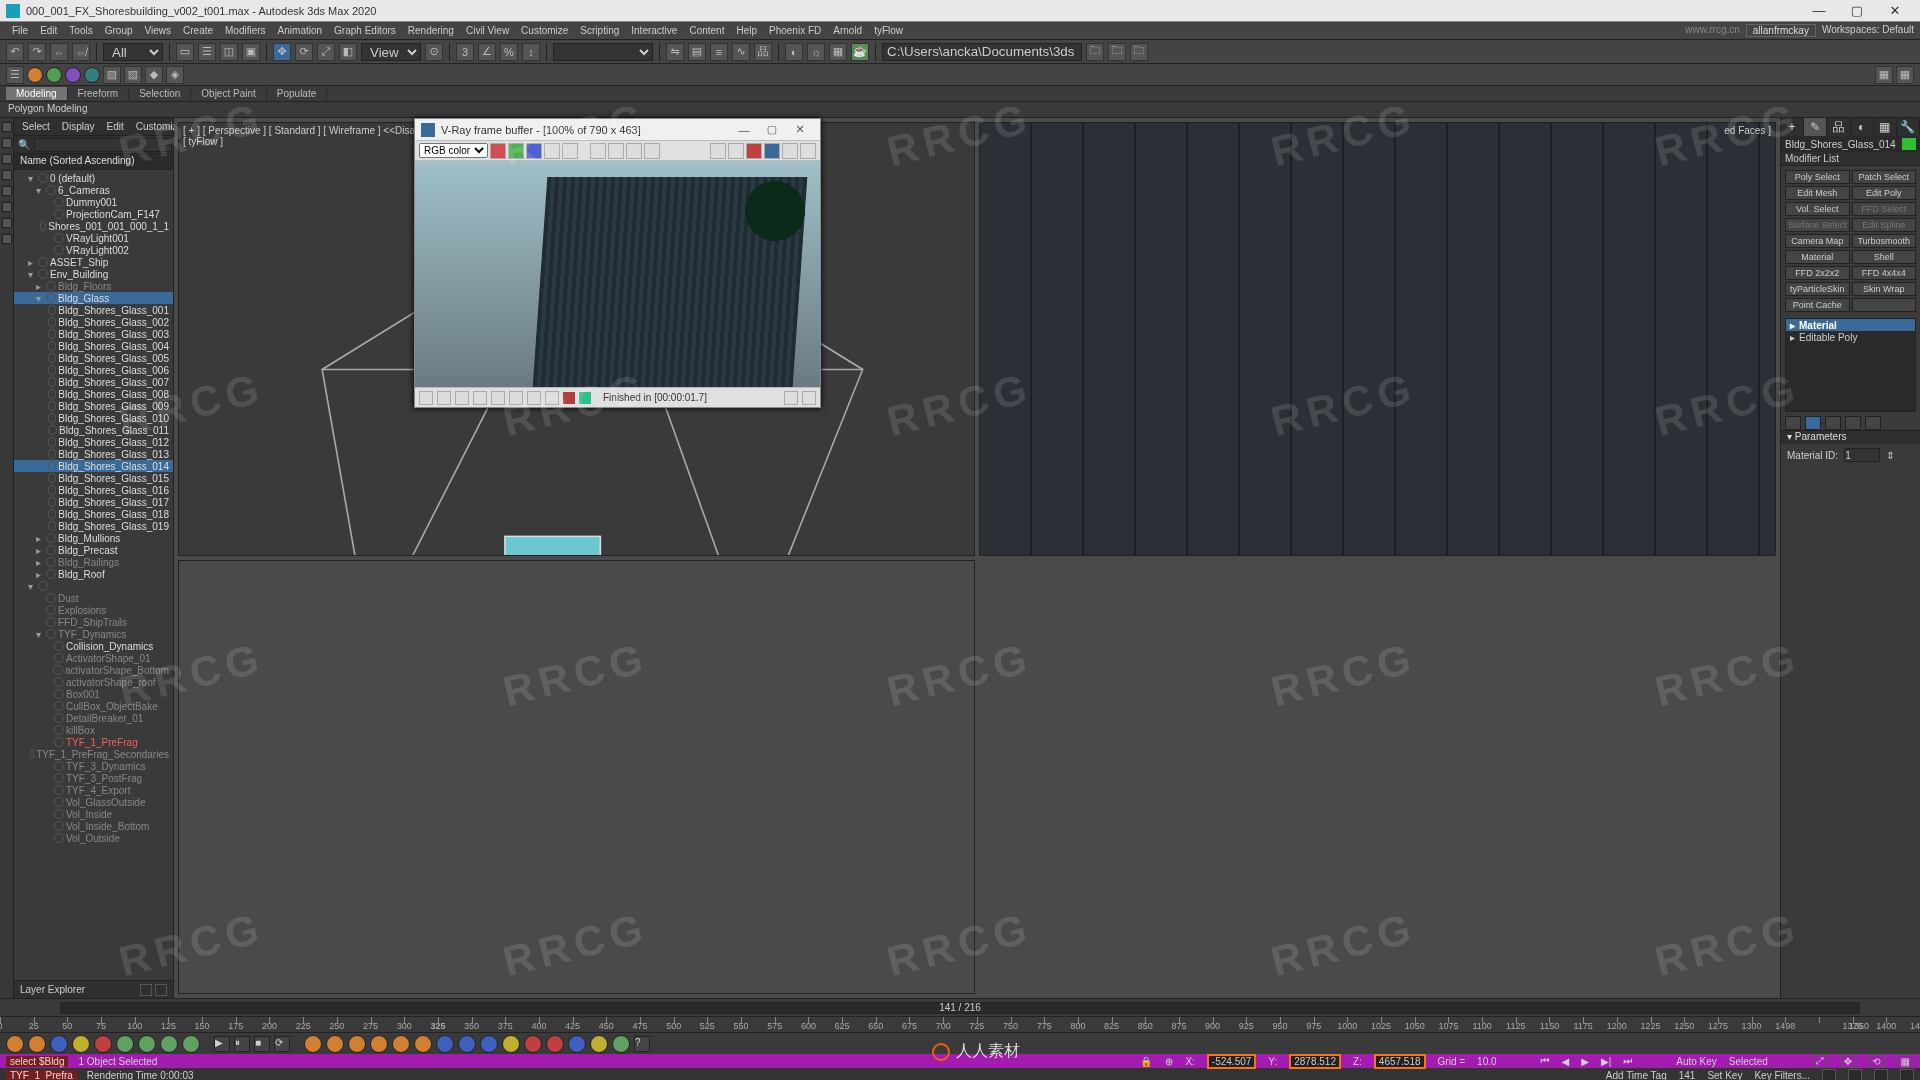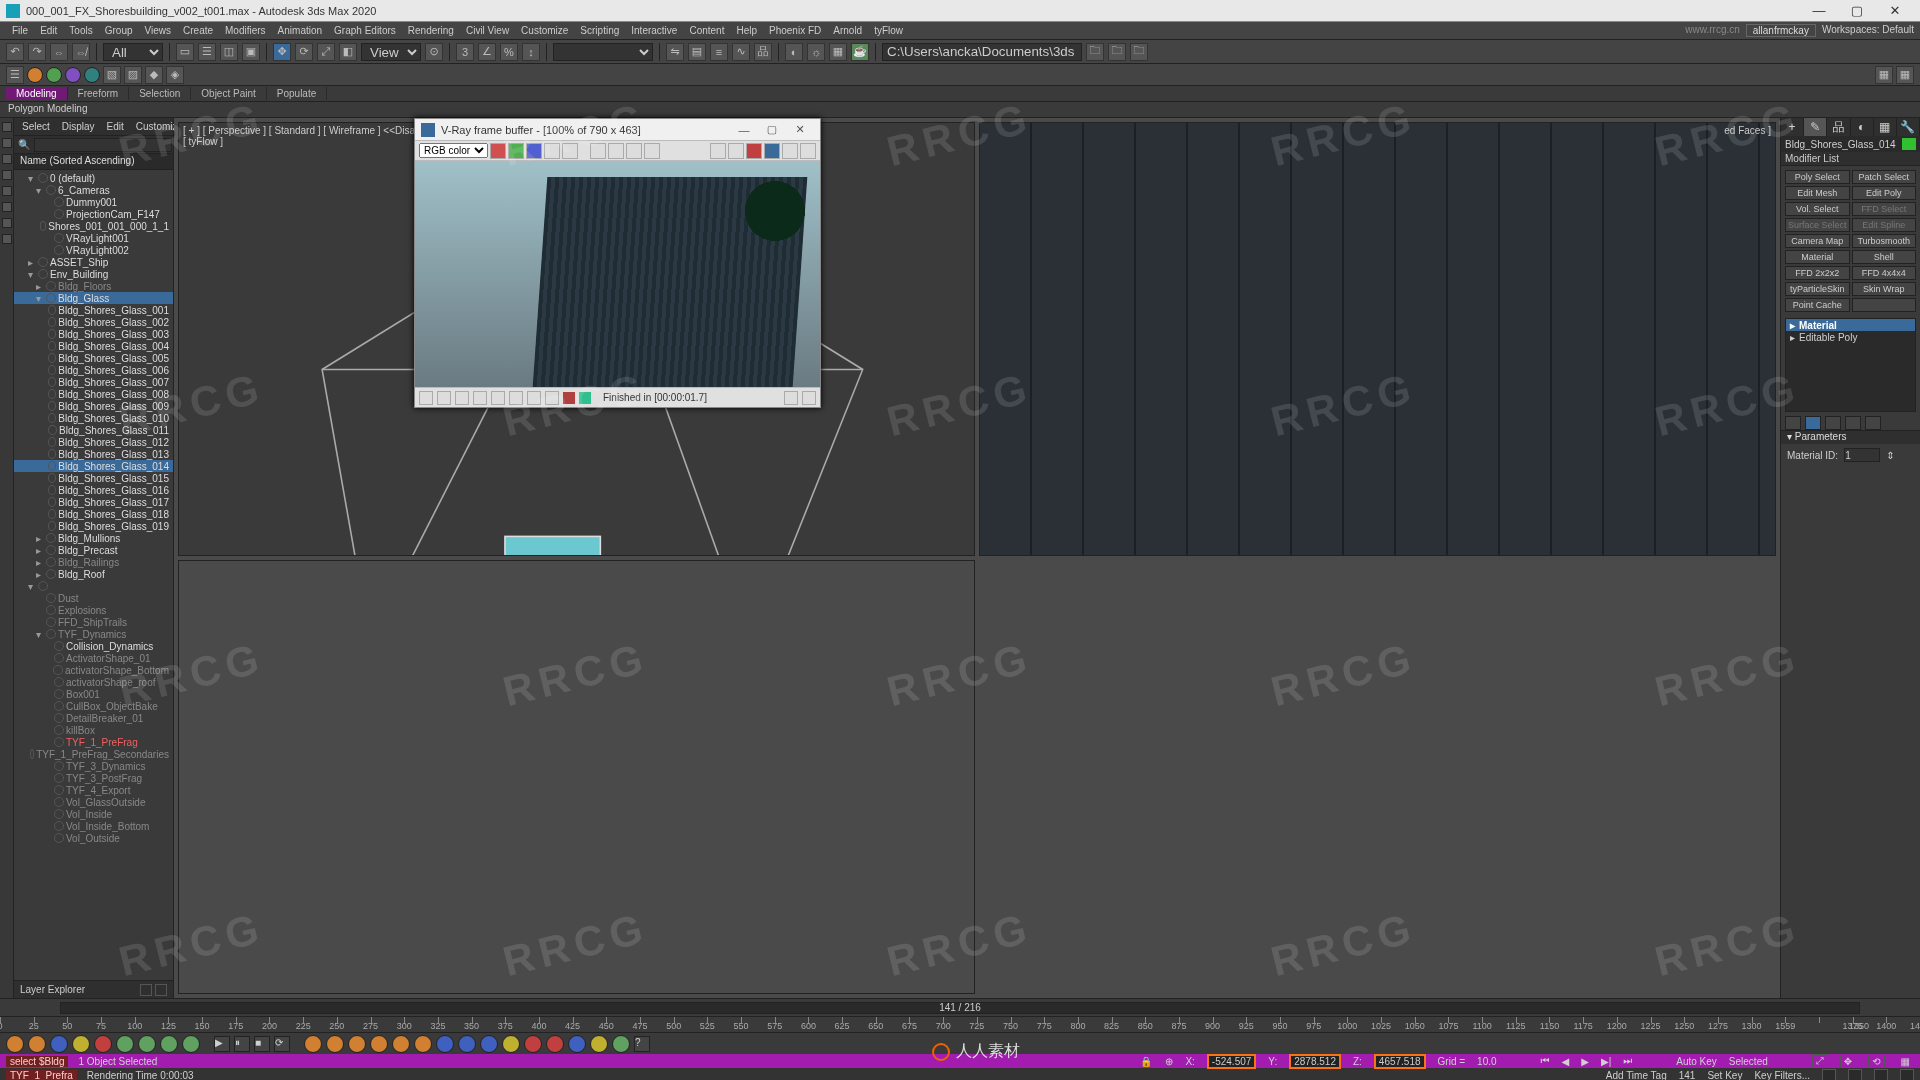--- a/index.html
+++ b/index.html
@@ -29,21 +29,21 @@
 .toolbar2 { height:22px; background:#444; display:flex; align-items:center; gap:3px; padding:0 6px; border-bottom:1px solid #222; }
 .toolbar2 .cbtn { width:16px; height:16px; border-radius:50%; border:1px solid #222; }
 .toolbar2 .cbtn.orange { background:#d08030; }
 .toolbar2 .cbtn.green  { background:#50a050; }
 .toolbar2 .cbtn.purple { background:#8050c0; }
 .toolbar2 .cbtn.teal   { background:#308080; }
 
 
 .ribbon { height:16px; background:#3a3a3a; display:flex; align-items:center; padding:0 6px; border-bottom:1px solid #222; }
 .ribbon .tab { padding:1px 10px; color:#bbb; border-right:1px solid #2a2a2a;}
-.ribbon .tab.active { background:#701a75; color:#fff; }
+.ribbon .tab.active { background:#737373; color:#fff; }
 .polylabel { height:16px; background:#3a3a3a; color:#ccc; padding:1px 8px; border-bottom:1px solid #222; }
 
 
 .main { display:flex; height:calc(1080px - 22px - 18px - 24px - 22px - 16px - 16px - 18px - 16px - 48px); }
 .leftvbar { width:14px; background:#383838; display:flex; flex-direction:column; gap:6px; padding:4px 2px; border-right:1px solid #222; }
 .leftvbar .vb { width:10px; height:10px; background:#555; border:1px solid #222; }
 
 .explorer { width:160px; background:#3a3a3a; border-right:1px solid #222; display:flex; flex-direction:column; }
 .explorer .toolrow { height:18px; background:#2f2f2f; display:flex; align-items:center; padding:0 4px; gap:4px; border-bottom:1px solid #222;}
 .explorer .toolrow .m{padding:0 4px;}
@@ -762,21 +762,21 @@
     <div class="tl" style="left: 14.0351%;">200</div>
     <div class="tick" style="left: 15.7895%;"></div>
     <div class="tl" style="left: 15.7895%;">225</div>
     <div class="tick" style="left: 17.5439%;"></div>
     <div class="tl" style="left: 17.5439%;">250</div>
     <div class="tick" style="left: 19.2982%;"></div>
     <div class="tl" style="left: 19.2982%;">275</div>
     <div class="tick" style="left: 21.0526%;"></div>
     <div class="tl" style="left: 21.0526%;">300</div>
     <div class="tick" style="left: 22.807%;"></div>
-    <div class="tl" style="left: 22.807%;">325</div>
+    <div class="tl" style="left: 22.807%; font-weight: bold;">325</div>
     <div class="tick" style="left: 24.5614%;"></div>
     <div class="tl" style="left: 24.5614%;">350</div>
     <div class="tick" style="left: 26.3158%;"></div>
     <div class="tl" style="left: 26.3158%;">375</div>
     <div class="tick" style="left: 28.0702%;"></div>
     <div class="tl" style="left: 28.0702%;">400</div>
     <div class="tick" style="left: 29.8246%;"></div>
     <div class="tl" style="left: 29.8246%;">425</div>
     <div class="tick" style="left: 31.5789%;"></div>
     <div class="tl" style="left: 31.5789%;">450</div>
@@ -842,21 +842,21 @@
     <div class="tl" style="left: 84.2105%;">1200</div>
     <div class="tick" style="left: 85.9649%;"></div>
     <div class="tl" style="left: 85.9649%;">1225</div>
     <div class="tick" style="left: 87.7193%;"></div>
     <div class="tl" style="left: 87.7193%;">1250</div>
     <div class="tick" style="left: 89.4737%;"></div>
     <div class="tl" style="left: 89.4737%;">1275</div>
     <div class="tick" style="left: 91.2281%;"></div>
     <div class="tl" style="left: 91.2281%;">1300</div>
     <div class="tick" style="left: 92.9825%;"></div>
-    <div class="tl" style="left: 92.9825%;">1559</div>
+    <div class="tl" style="left: 92.9825%;">1498</div>
     <div class="tick" style="left: 94.7368%;"></div>
     <div class="tl" style="left: 94.7368%; margin-left: 40px;">1350</div>
     <div class="tick" style="left: 96.4912%;"></div>
     <div class="tl" style="left: 96.4912%;">1375</div>
     <div class="tick" style="left: 98.2456%;"></div>
     <div class="tl" style="left: 98.2456%;">1400</div>
     <div class="tl" style="left: 100%;">1425</div>
   </div>
 
 <div class="btmA">

